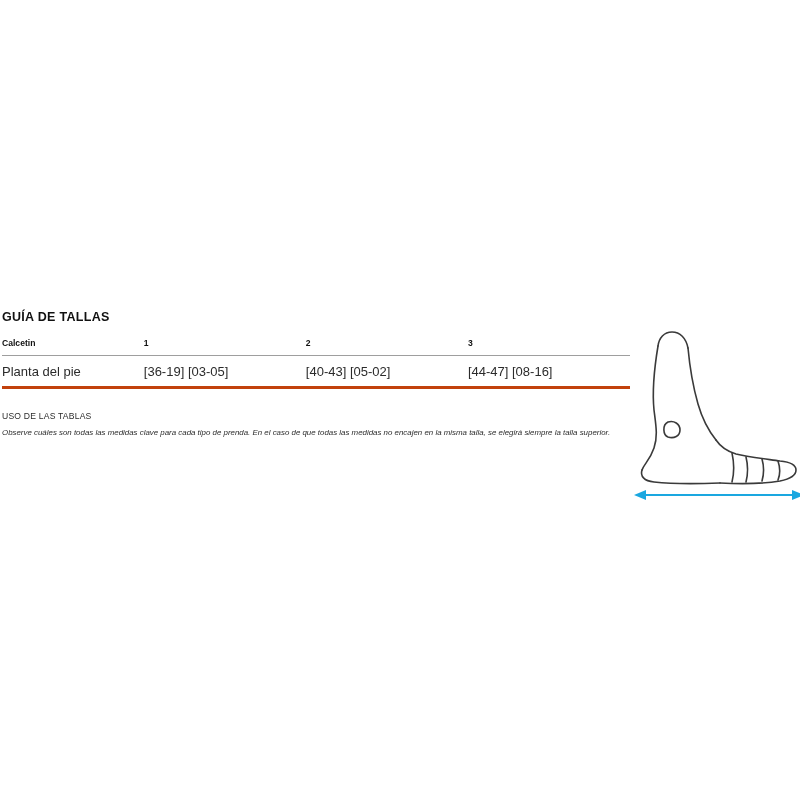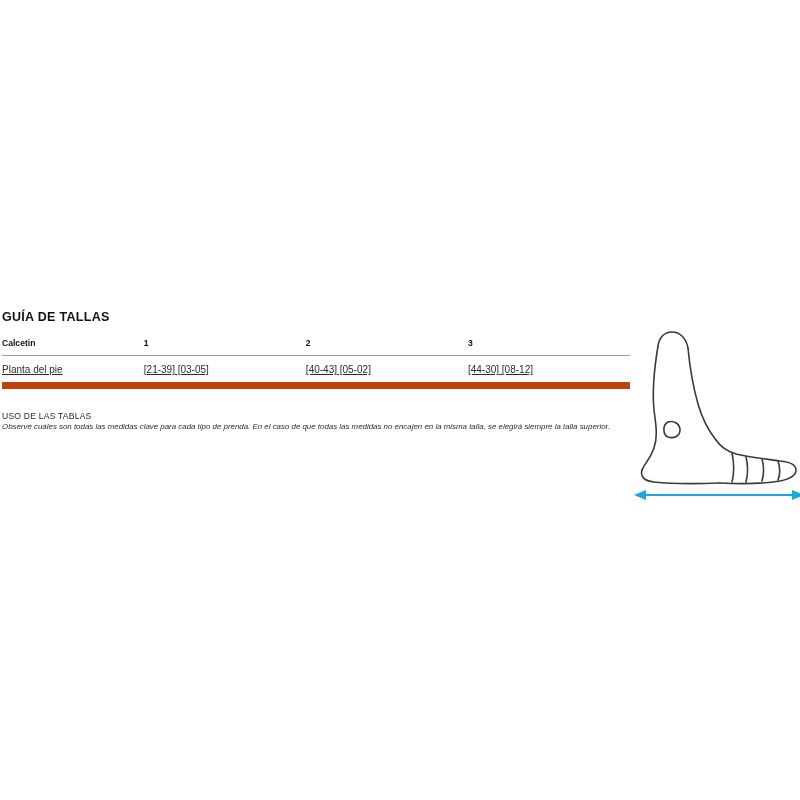--- a/index.html
+++ b/index.html
@@ -51,38 +51,38 @@
     vertical-align: bottom;
   }
   .size-table thead th {
     font-weight: bold;
     font-size: 8.6px;
     color: #111111;
     border-bottom: 1px solid #9e9e9e;
     padding-bottom: 7px;
   }
   .size-table tbody td {
-    border-bottom: 7px solid #c2410c;
+    border-bottom: 3px solid #c2410c;
     padding-top: 8px;
     padding-bottom: 7px;
-    font-size: 10px;
-    text-decoration: underline;
+    font-size: 13px;
   }
   .col-label { width: 140px; }
   .col-size  { width: 160px; }
 
   .usage {
     margin-top: 22px;
     margin-left: 2px;
     width: 610px;
   }
   .usage-title {
     font-size: 8.6px;
     color: #2b2b2b;
     letter-spacing: 0.2px;
+    margin-bottom: 6px;
   }
   .usage-text {
     font-size: 7.9px;
     line-height: 1.45;
     color: #2b2b2b;
     margin: 0;
     font-style: italic;
   }
 
   .foot-figure {
@@ -107,23 +107,23 @@
         <tr>
           <th class="col-label">Calcetin</th>
           <th class="col-size">1</th>
           <th class="col-size">2</th>
           <th class="col-size">3</th>
         </tr>
       </thead>
       <tbody>
         <tr>
           <td class="col-label">Planta del pie</td>
-          <td class="col-size">[21-39] [03-05]</td>
+          <td class="col-size">[36-19] [03-05]</td>
           <td class="col-size">[40-43] [05-02]</td>
-          <td class="col-size">[44-30] [08-12]</td>
+          <td class="col-size">[44-47] [08-16]</td>
         </tr>
       </tbody>
     </table>
 
     <div class="usage">
       <div class="usage-title">USO DE LAS TABLAS</div>
       <p class="usage-text">Observe cuáles son todas las medidas clave para cada tipo de prenda. En el caso de que todas las medidas no encajen en la misma talla, se elegirá siempre la talla superior.</p>
     </div>
 
   </div>

